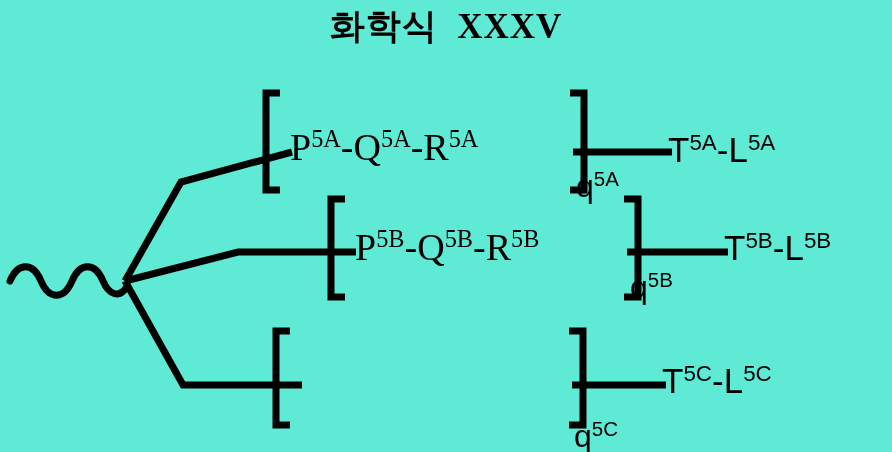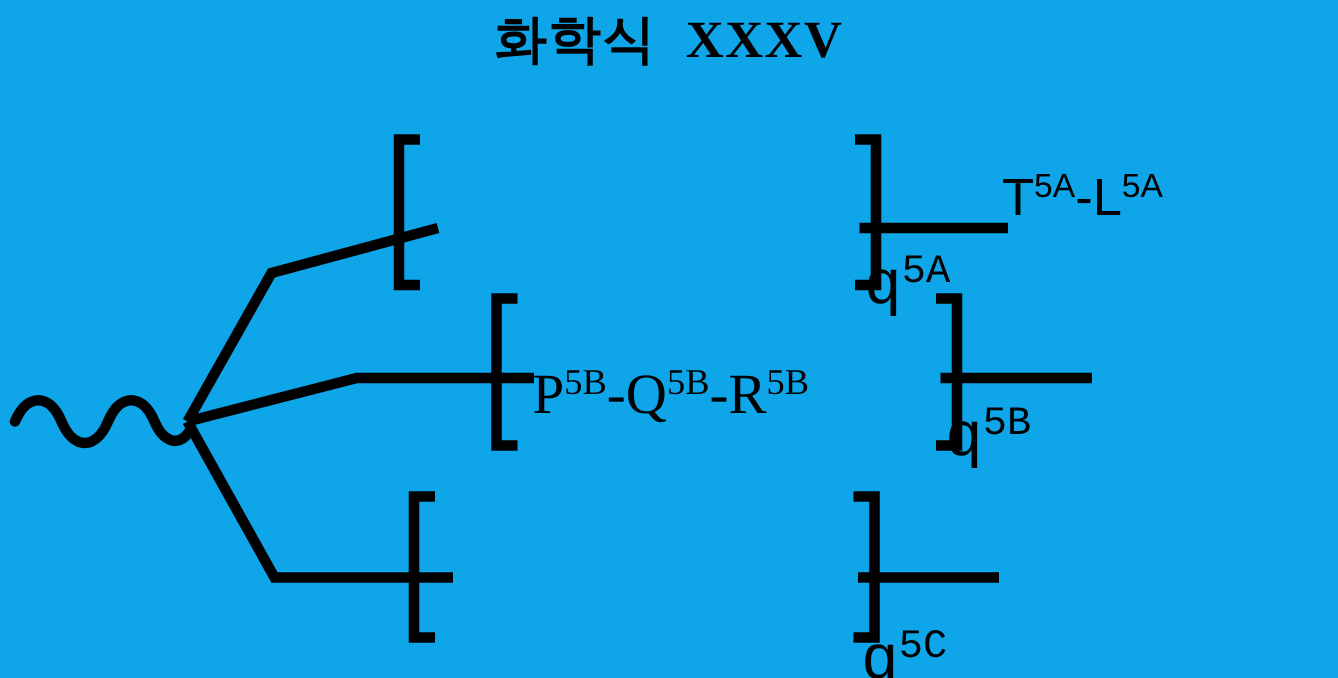--- a/index.html
+++ b/index.html
@@ -10,21 +10,21 @@
   }
   body {
     font-family: "Liberation Serif", serif;
     color: #000000;
   }
 
   #canvas {
     position: relative;
     width: 892px;
     height: 452px;
-    background: #0ea5e9;
+    background: #5eead4;
     overflow: hidden;
   }
 
   
   #title {
     position: absolute;
     left: 0;
     top: 8px;
     width: 892px;
     text-align: center;
@@ -69,22 +69,22 @@
     line-height: 0;
   }
   .chem-serif .dash,
   .chem-sans .dash {
     letter-spacing: 0;
   }
 
   
   .qlabel {
     position: absolute;
-    font-family: Liberation Mono, monospace;
-    font-size: 42px;
+    font-family: Liberation Sans, sans-serif;
+    font-size: 32px;
     font-weight: 400;
     white-space: nowrap;
     line-height: 1;
   }
   .qlabel sup {
     font-size: 0.64em;
     vertical-align: 0.52em;
     line-height: 0;
   }
 </style>
@@ -113,37 +113,46 @@
 
     <path d="M 345,199 L 331,199 L 331,297 L 345,297" fill="none" stroke="#000000" stroke-width="7" stroke-linecap="butt" stroke-linejoin="miter"></path>
     <path d="M 624,199 L 638,199 L 638,297 L 624,297" fill="none" stroke="#000000" stroke-width="7" stroke-linecap="butt" stroke-linejoin="miter"></path>
     <path d="M 627,252 L 728,252" fill="none" stroke="#000000" stroke-width="7" stroke-linecap="butt"></path>
 
     <path d="M 290,331 L 276,331 L 276,425 L 290,425" fill="none" stroke="#000000" stroke-width="7" stroke-linecap="butt" stroke-linejoin="miter"></path>
     <path d="M 569,331 L 583,331 L 583,425 L 569,425" fill="none" stroke="#000000" stroke-width="7" stroke-linecap="butt" stroke-linejoin="miter"></path>
     <path d="M 572,385 L 666,385" fill="none" stroke="#000000" stroke-width="7" stroke-linecap="butt"></path>
   </svg>
 
+  <div class="chem-serif" style="left:290px; top:128px;">
+    <span>P<sup>5A</sup></span><span class="dash">-</span><span>Q<sup>5A</sup></span><span class="dash">-</span><span>R<sup>5A</sup></span>
+  </div>
 
   <div class="qlabel" style="left:576px; top:170px;">
     <span>q</span><sup>5A</sup>
   </div>
 
-  <div class="chem-sans" style="left:668px; top:114px;">
+  <div class="chem-sans" style="left:668px; top:132px;">
     <span>T<sup>5A</sup></span><span class="dash">-</span><span>L<sup>5A</sup></span>
   </div>
 
-  <div class="chem-serif" style="left:355px; top:244px;text-align:center;">
+  <div class="chem-serif" style="left:355px; top:228px;text-align:center;">
     <span>P<sup>5B</sup></span><span class="dash">-</span><span>Q<sup>5B</sup></span><span class="dash">-</span><span>R<sup>5B</sup></span>
   </div>
 
   <div class="qlabel" style="left:630px; top:271px;">
     <span>q</span><sup>5B</sup>
   </div>
 
+  <div class="chem-sans" style="left:724px; top:230px;">
+    <span>T<sup>5B</sup></span><span class="dash">-</span><span>L<sup>5B</sup></span>
+  </div>
 
 
   <div class="qlabel" style="left:574px; top:420px;">
     <span>q</span><sup>5C</sup>
   </div>
 
+  <div class="chem-sans" style="left:662px; top:363px;">
+    <span>T<sup>5C</sup></span><span class="dash">-</span><span>L<sup>5C</sup></span>
+  </div>
 
 </div>
 
 </body></html>

